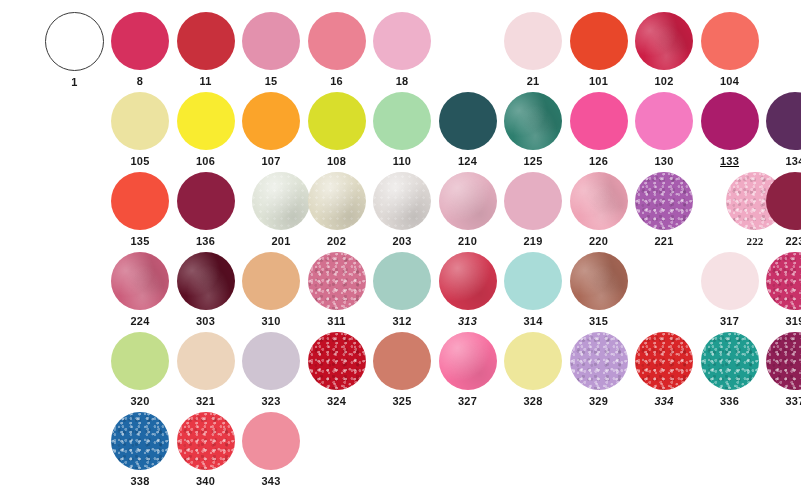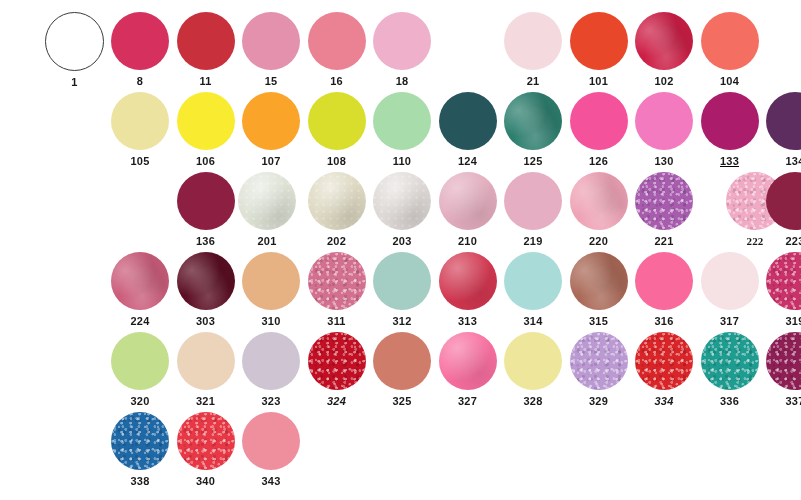--- a/index.html
+++ b/index.html
@@ -187,25 +187,29 @@
       <div class="swatch-cell" style="left: 693.5px; text-decoration: underline;">
         <div class="swatch-disc" style="background: rgb(171, 28, 107);"></div>
         <div class="swatch-label">133</div>
       </div>
       <div class="swatch-cell" style="left: 759px;">
         <div class="swatch-disc" style="background: rgb(92, 45, 94);"></div>
         <div class="swatch-label">134</div>
       </div>
     </div>
     <div class="swatch-row" style="top: 165px;">
+      <div class="swatch-cell" style="left: 104px;">
+        <div class="swatch-disc" style="background: rgb(244, 80, 60);"></div>
+        <div class="swatch-label">135</div>
+      </div>
       <div class="swatch-cell" style="left: 169.5px;">
         <div class="swatch-disc" style="background: rgb(141, 31, 66);"></div>
         <div class="swatch-label">136</div>
       </div>
-      <div class="swatch-cell" style="left: 231px; text-align: center;">
+      <div class="swatch-cell" style="left: 245px; text-align: center;">
         <div class="swatch-disc" style="background: rgb(221, 226, 213);">
           <span class="tex tex-pearl"></span>
         </div>
         <div class="swatch-label">201</div>
       </div>
       <div class="swatch-cell" style="left: 300.5px;">
         <div class="swatch-disc" style="background: rgb(222, 217, 194);">
           <span class="tex tex-pearl"></span>
         </div>
         <div class="swatch-label">202</div>
@@ -269,39 +273,35 @@
       <div class="swatch-cell" style="left: 300.5px;">
         <div class="swatch-disc" style="background: rgb(211, 112, 143);">
           <span class="tex tex-glitter"></span>
         </div>
         <div class="swatch-label">311</div>
       </div>
       <div class="swatch-cell" style="left: 366px;">
         <div class="swatch-disc" style="background: rgb(164, 206, 195);"></div>
         <div class="swatch-label">312</div>
       </div>
-      <div class="swatch-cell" style="left: 431.5px;">
+      <div class="swatch-cell" style="left: 431.5px; font-style: italic;">
         <div class="swatch-disc" style="background: rgb(210, 55, 80);">
           <span class="tex tex-soft"></span>
         </div>
         <div class="swatch-label">313</div>
       </div>
       <div class="swatch-cell" style="left: 497px;">
         <div class="swatch-disc" style="background: rgb(169, 220, 216);"></div>
         <div class="swatch-label">314</div>
       </div>
       <div class="swatch-cell" style="left: 562.5px;">
         <div class="swatch-disc" style="background: rgb(171, 106, 88);">
           <span class="tex tex-mottled"></span>
         </div>
         <div class="swatch-label">315</div>
-      </div>
-      <div class="swatch-cell" style="left: 628px;">
-        <div class="swatch-disc" style="background: rgb(249, 105, 156);"></div>
-        <div class="swatch-label">316</div>
       </div>
       <div class="swatch-cell" style="left: 693.5px;">
         <div class="swatch-disc" style="background: rgb(246, 225, 228);"></div>
         <div class="swatch-label">317</div>
       </div>
       <div class="swatch-cell" style="left: 759px;">
         <div class="swatch-disc" style="background: rgb(201, 50, 105);">
           <span class="tex tex-glitter"></span>
         </div>
         <div class="swatch-label">319</div>
@@ -313,21 +313,21 @@
         <div class="swatch-label">320</div>
       </div>
       <div class="swatch-cell" style="left: 169.5px;">
         <div class="swatch-disc" style="background: rgb(236, 212, 187);"></div>
         <div class="swatch-label">321</div>
       </div>
       <div class="swatch-cell" style="left: 235px;">
         <div class="swatch-disc" style="background: rgb(207, 196, 210);"></div>
         <div class="swatch-label">323</div>
       </div>
-      <div class="swatch-cell" style="left: 300.5px; font-style: italic;">
+      <div class="swatch-cell" style="left: 300.5px;">
         <div class="swatch-disc" style="background: rgb(194, 15, 36);">
           <span class="tex tex-glitter"></span>
         </div>
         <div class="swatch-label">324</div>
       </div>
       <div class="swatch-cell" style="left: 366px;">
         <div class="swatch-disc" style="background: rgb(207, 125, 106);"></div>
         <div class="swatch-label">325</div>
       </div>
       <div class="swatch-cell" style="left: 431.5px;">

